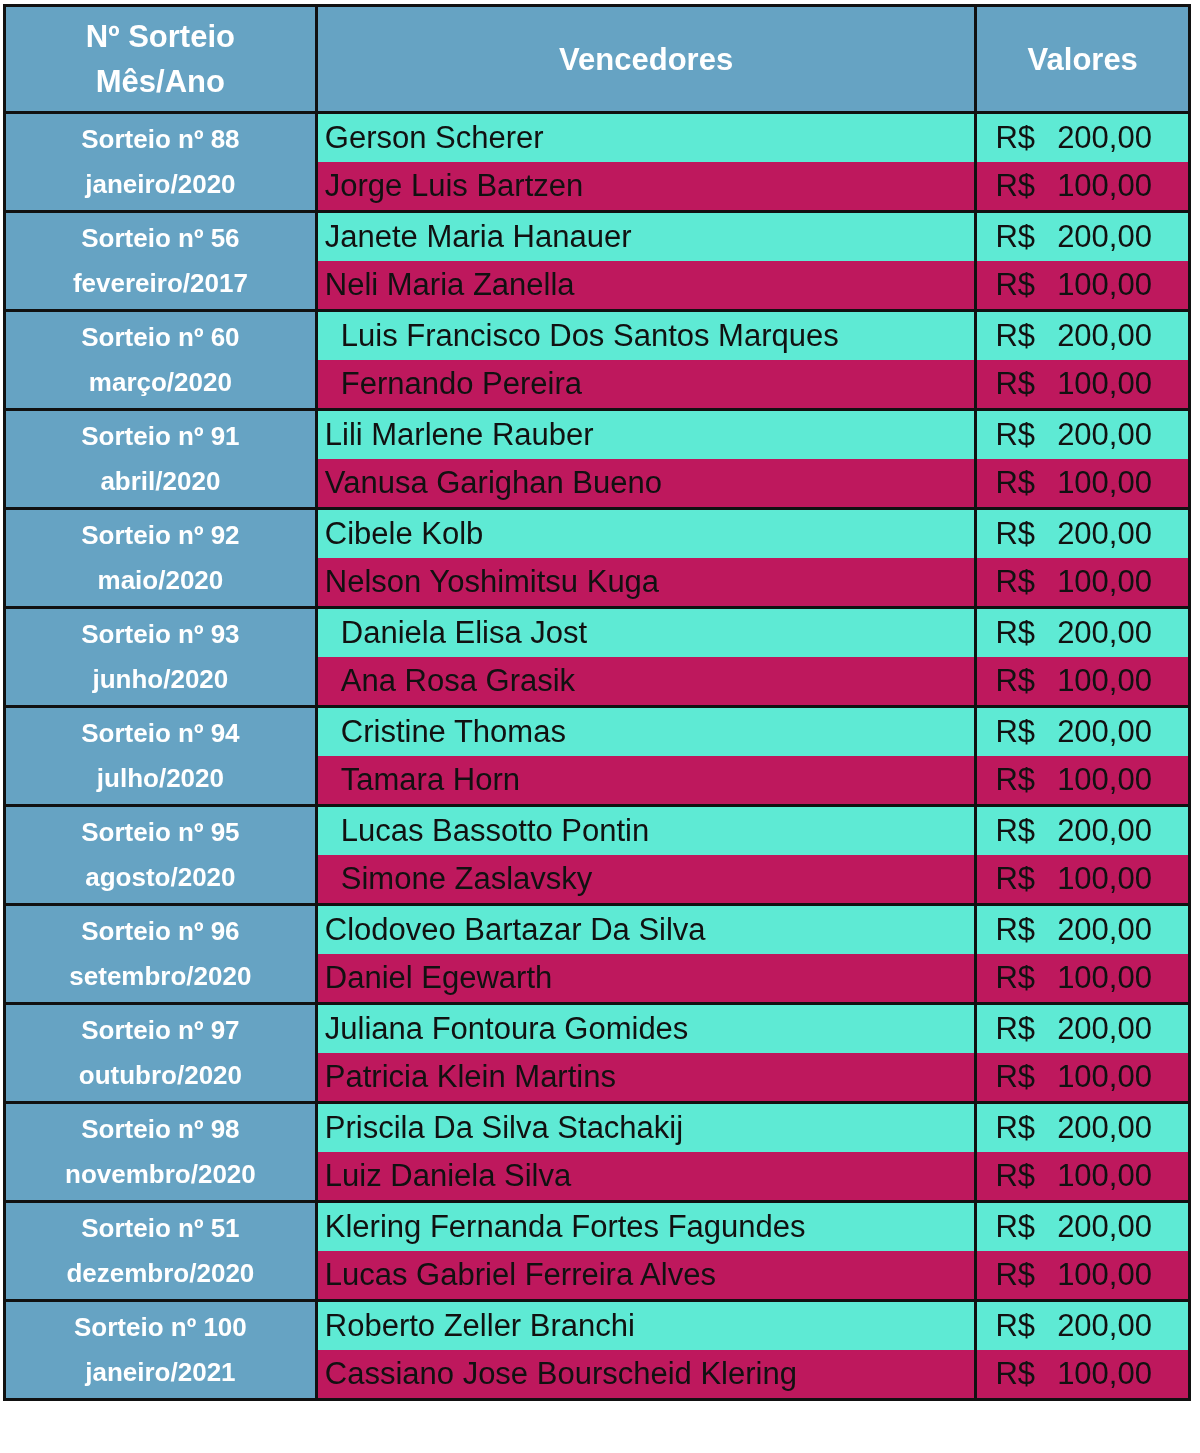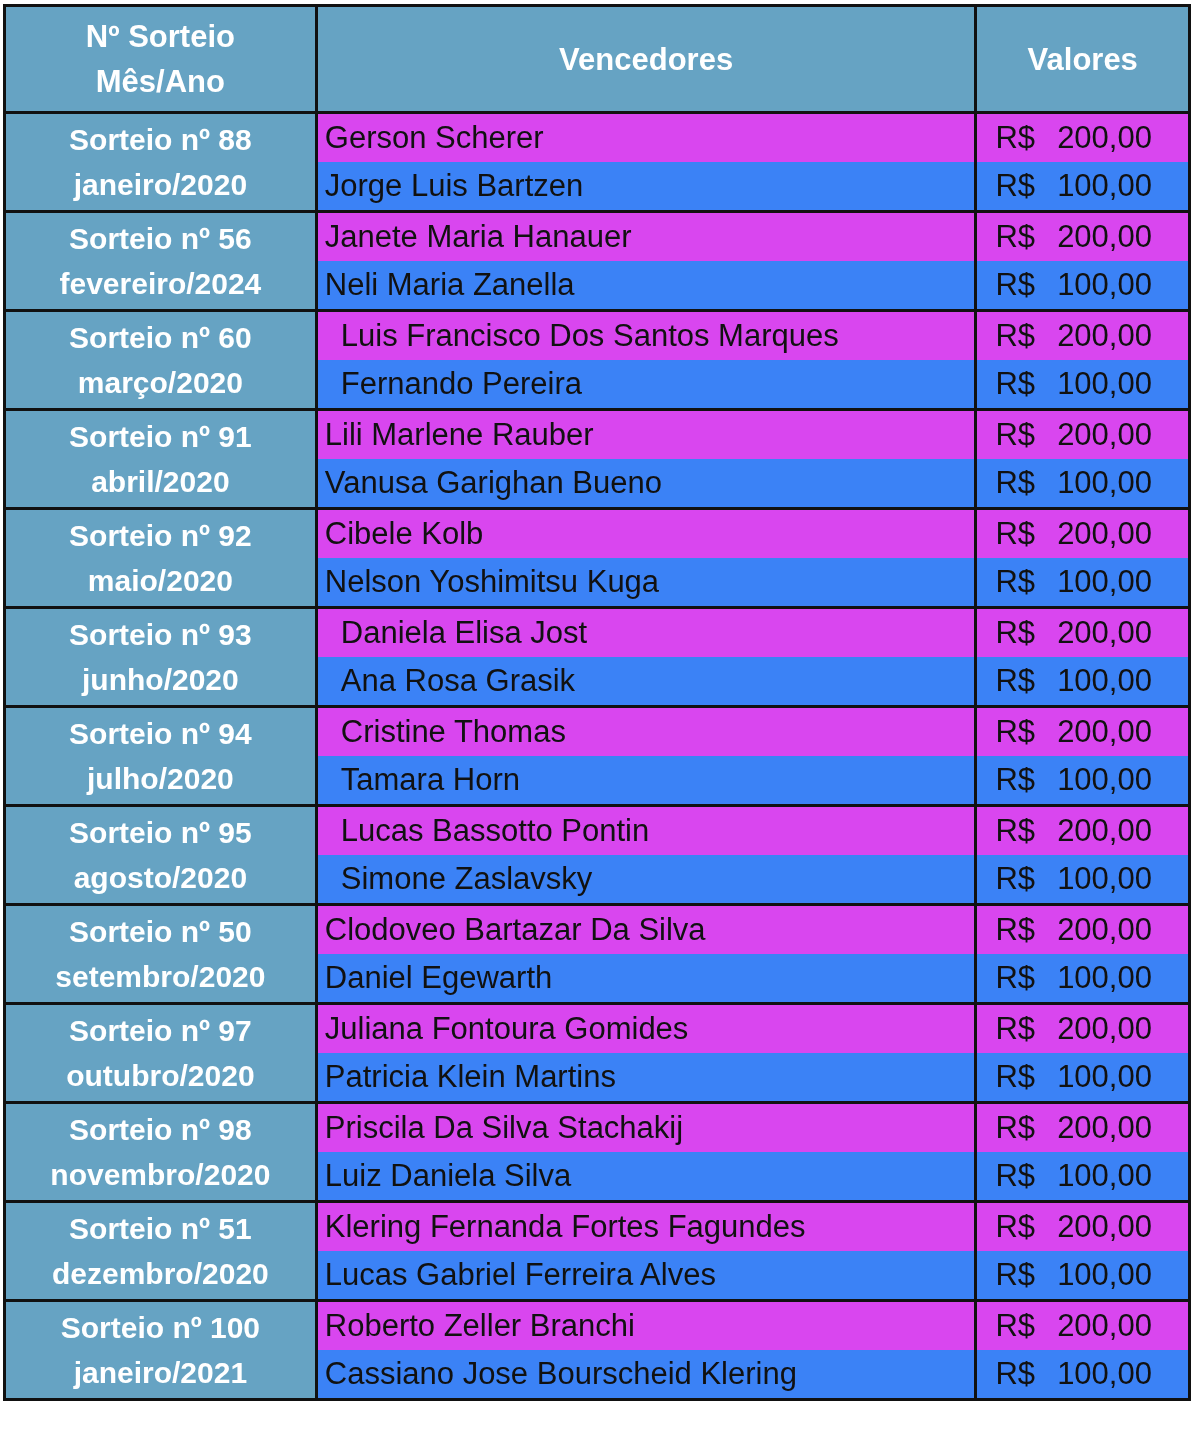--- a/index.html
+++ b/index.html
@@ -22,39 +22,39 @@
     font-size: 31px;
     height: 104px;
     border: 3px solid #111;
     line-height: 45px;
     text-align: center;
   }
   td.draw {
     background: #66a3c3;
     color: #ffffff;
     font-weight: bold;
-    font-size: 30px;
+    font-size: 26px;
     text-align: center;
     line-height: 45px;
     border: 3px solid #111;
     border-right: 3px solid #111;
   }
   td.name, td.val {
     font-size: 31px;
     color: #111;
     height: 48px;
     line-height: 48px;
     border-left: 3px solid #111;
     border-right: 3px solid #111;
   }
   td.name { padding-left: 7px; }
   td.name.indent { padding-left: 23px; }
   td.val { text-align: center; padding-right: 18px; white-space: pre; }
-  tr.r1 td.name, tr.r1 td.val { background: #d946ef; border-top: 3px solid #111; }
-  tr.r2 td.name, tr.r2 td.val { background: #3b82f6; border-bottom: 3px solid #111; }
+  tr.r1 td.name, tr.r1 td.val { background: #5eead4; border-top: 3px solid #111; }
+  tr.r2 td.name, tr.r2 td.val { background: #be185d; border-bottom: 3px solid #111; }
   .cur { margin-right: 22px; }
 </style>
 </head>
 <body>
 
 <div class="wrap">
 <table>
   <colgroup>
         <col class="col1">
         <col class="col2">
@@ -79,21 +79,21 @@
           <td class="name">Gerson Scherer</td>
           <td class="val"><span class="cur">R$</span><span>200,00</span></td>
         </tr>
         <tr class="r2">
           <td class="name">Jorge Luis Bartzen</td>
           <td class="val"><span class="cur">R$</span><span>100,00</span></td>
         </tr>
         <tr class="r1">
           <td class="draw" rowspan="2">
             <div>Sorteio nº 56</div>
-            <div>fevereiro/2024</div>
+            <div>fevereiro/2017</div>
           </td>
           <td class="name">Janete Maria Hanauer</td>
           <td class="val"><span class="cur">R$</span><span>200,00</span></td>
         </tr>
         <tr class="r2">
           <td class="name">Neli Maria Zanella</td>
           <td class="val"><span class="cur">R$</span><span>100,00</span></td>
         </tr>
         <tr class="r1">
           <td class="draw" rowspan="2">
@@ -162,21 +162,21 @@
           </td>
           <td class="name indent">Lucas Bassotto Pontin</td>
           <td class="val"><span class="cur">R$</span><span>200,00</span></td>
         </tr>
         <tr class="r2">
           <td class="name indent">Simone Zaslavsky</td>
           <td class="val"><span class="cur">R$</span><span>100,00</span></td>
         </tr>
         <tr class="r1">
           <td class="draw" rowspan="2">
-            <div>Sorteio nº 50</div>
+            <div>Sorteio nº 96</div>
             <div>setembro/2020</div>
           </td>
           <td class="name">Clodoveo Bartazar Da Silva</td>
           <td class="val"><span class="cur">R$</span><span>200,00</span></td>
         </tr>
         <tr class="r2">
           <td class="name">Daniel Egewarth</td>
           <td class="val"><span class="cur">R$</span><span>100,00</span></td>
         </tr>
         <tr class="r1">

